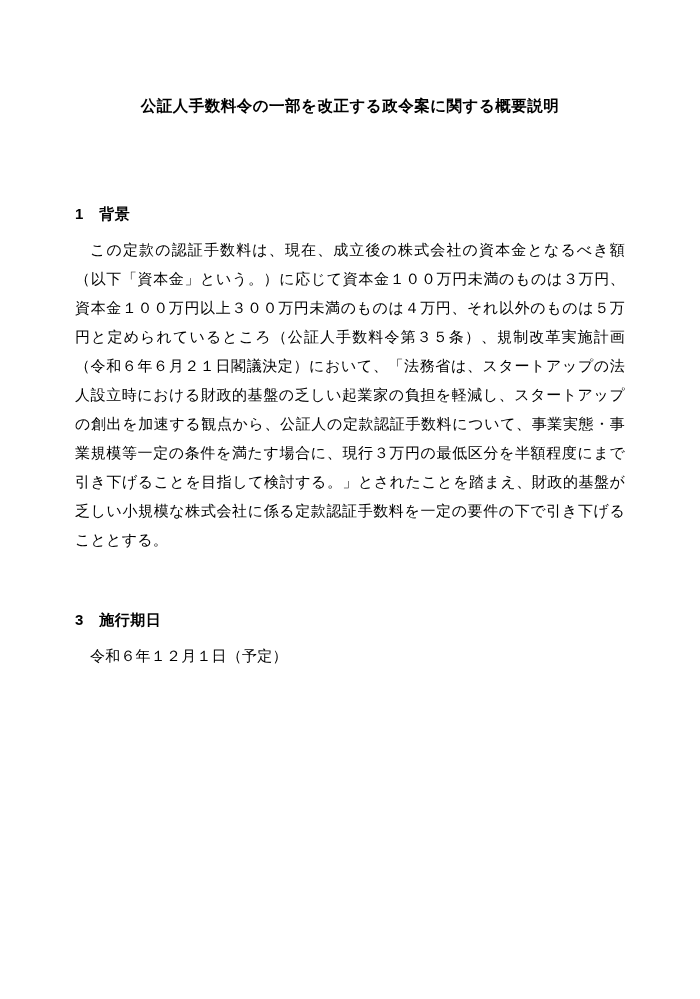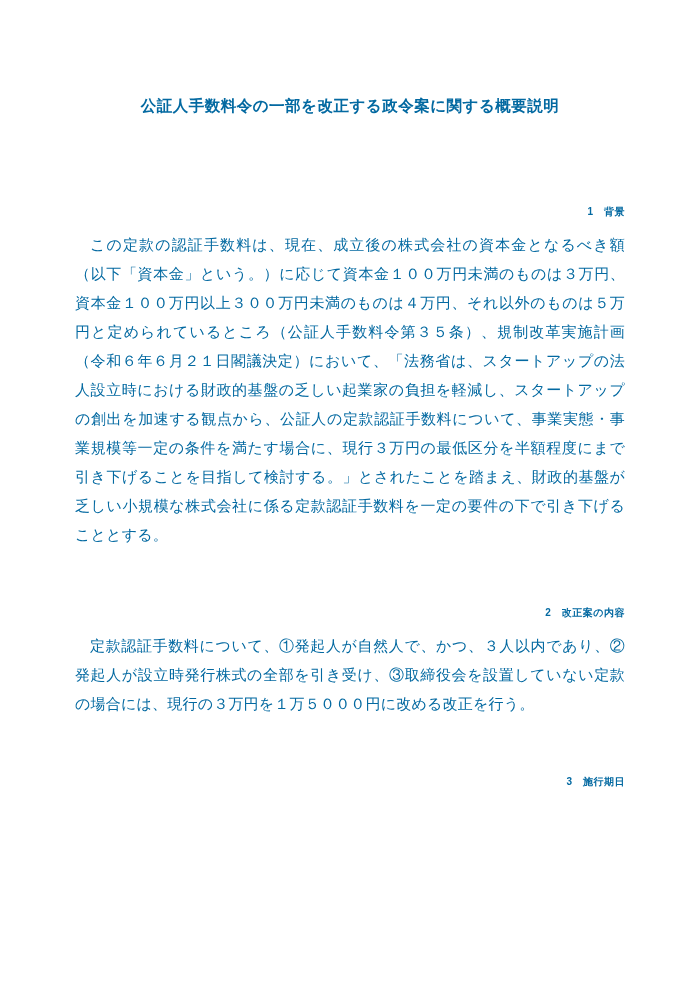--- a/index.html
+++ b/index.html
@@ -8,39 +8,38 @@
     background: #ffffff;
   }
   .page {
     position: relative;
     width: 700px;
     height: 999px;
     margin: 0 auto;
     background: #ffffff;
     box-sizing: border-box;
     padding: 96px 75px 0 75px;
-    color: #0369a1;
+    color: #000000;
     font-family: "Liberation Serif", "DejaVu Serif", serif;
     overflow: hidden;
   }
   .doc-title {
     text-align: center;
     font-family: "Liberation Sans", "DejaVu Sans", sans-serif;
     font-weight: bold;
     font-size: 15.5px;
     letter-spacing: 0.5px;
     margin: 0 0 88px 0;
   }
   .section-heading {
     font-family: "Liberation Sans", "DejaVu Sans", sans-serif;
     font-weight: bold;
-    font-size: 10px;
+    font-size: 15px;
     letter-spacing: 0.5px;
     margin: 0 0 12px 0;
-    text-align: right;
   }
   .section {
     margin-bottom: 56px;
   }
   .section:last-of-type {
     margin-bottom: 16px;
   }
   p.para {
     font-size: 15px;
     line-height: 29px;
@@ -55,22 +54,19 @@
 
 <div class="page">
 
   <h1 class="doc-title">公証人手数料令の一部を改正する政令案に関する概要説明</h1>
 
   <div class="section">
     <div class="section-heading">1　背景</div>
     <p class="para">この定款の認証手数料は、現在、成立後の株式会社の資本金となるべき額（以下「資本金」という。）に応じて資本金１００万円未満のものは３万円、資本金１００万円以上３００万円未満のものは４万円、それ以外のものは５万円と定められているところ（公証人手数料令第３５条）、規制改革実施計画（令和６年６月２１日閣議決定）において、「法務省は、スタートアップの法人設立時における財政的基盤の乏しい起業家の負担を軽減し、スタートアップの創出を加速する観点から、公証人の定款認証手数料について、事業実態・事業規模等一定の条件を満たす場合に、現行３万円の最低区分を半額程度にまで引き下げることを目指して検討する。」とされたことを踏まえ、財政的基盤が乏しい小規模な株式会社に係る定款認証手数料を一定の要件の下で引き下げることとする。</p>
   </div>
 
-  <div class="section">
-    <div class="section-heading">2　改正案の内容</div>
-    <p class="para">定款認証手数料について、①発起人が自然人で、かつ、３人以内であり、②発起人が設立時発行株式の全部を引き受け、③取締役会を設置していない定款の場合には、現行の３万円を１万５０００円に改める改正を行う。</p>
-  </div>
 
   <div class="section">
     <div class="section-heading">3　施行期日</div>
+    <p class="para">令和６年１２月１日（予定）</p>
   </div>
 
 </div>
 
 </body></html>

